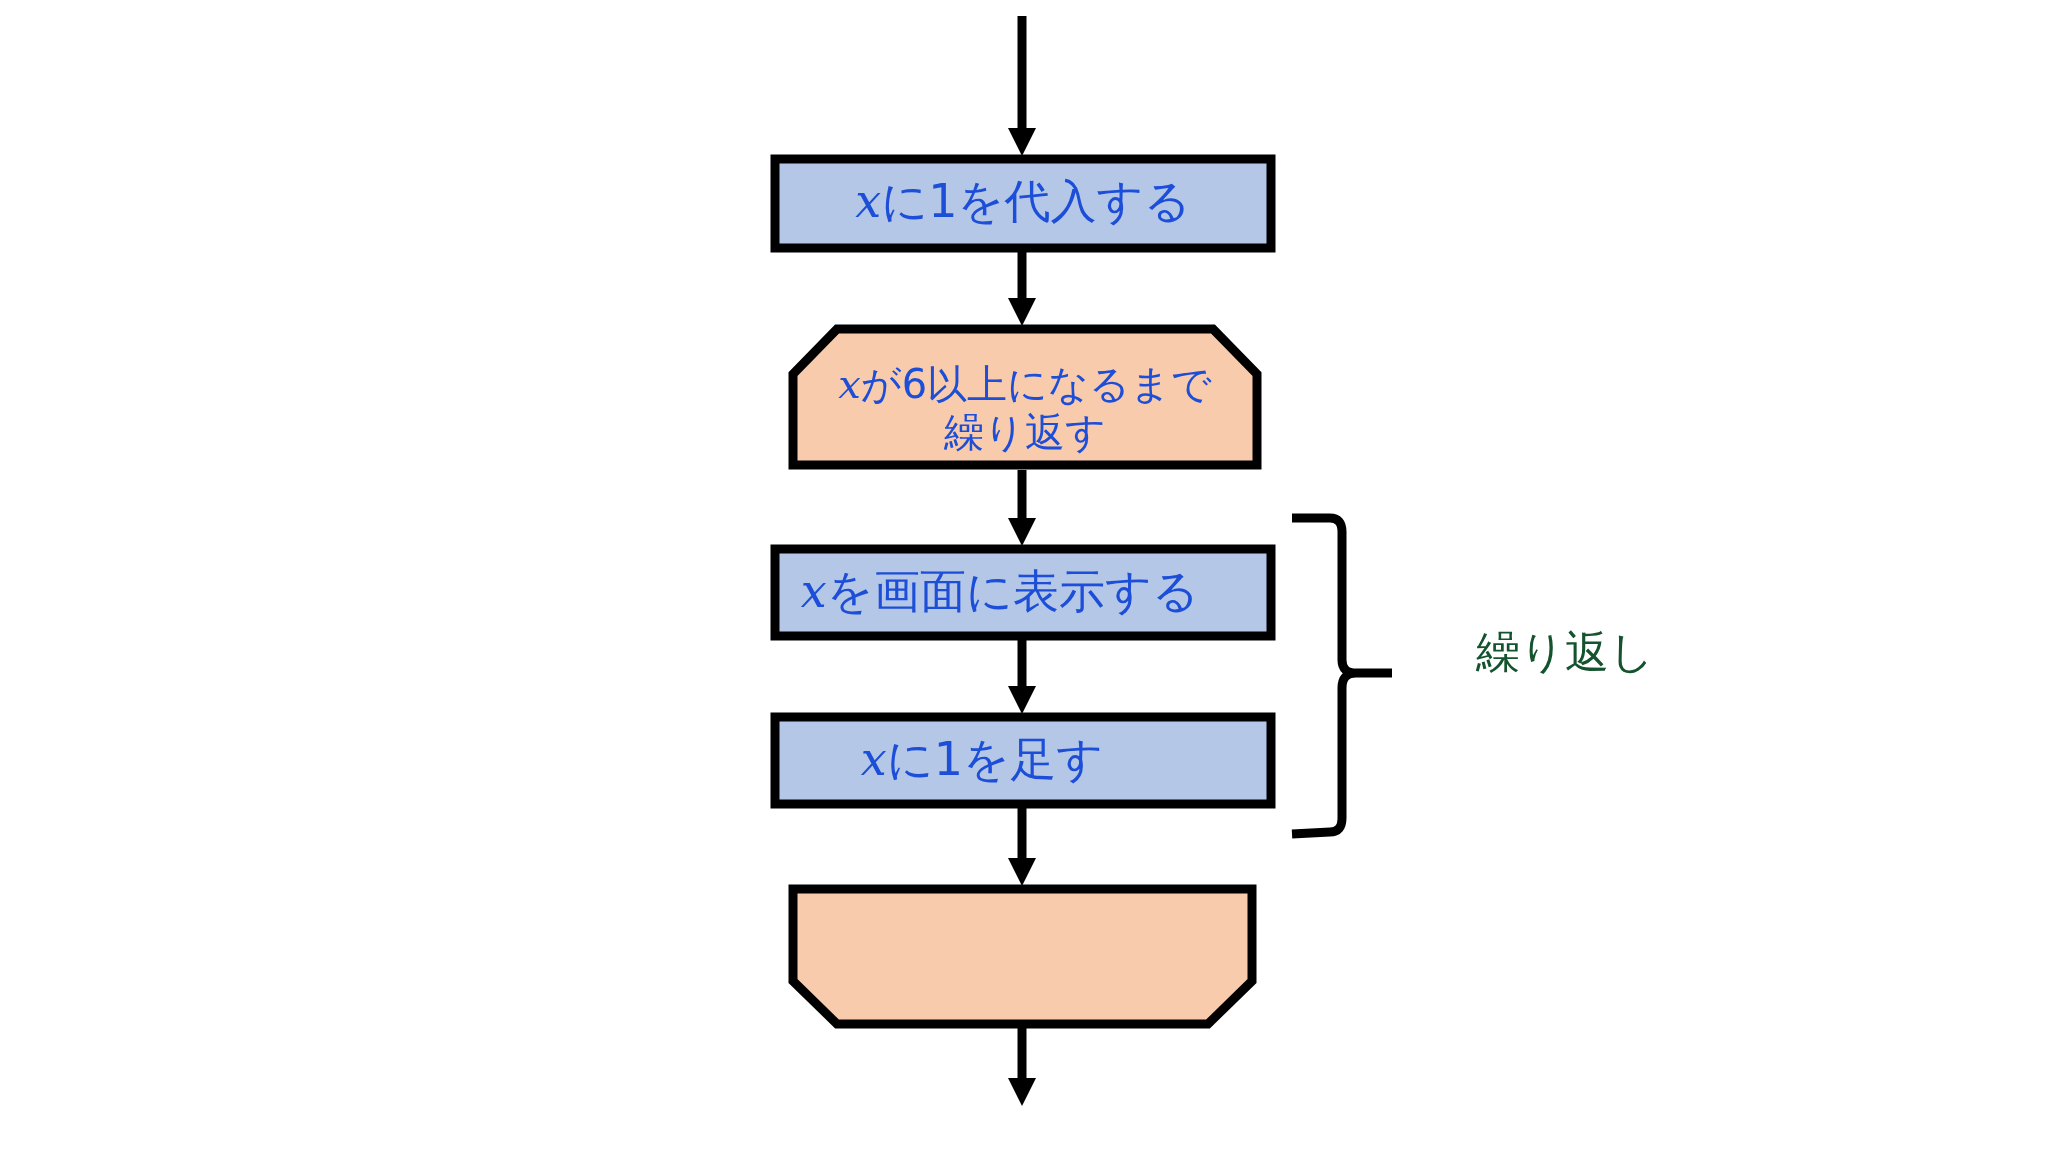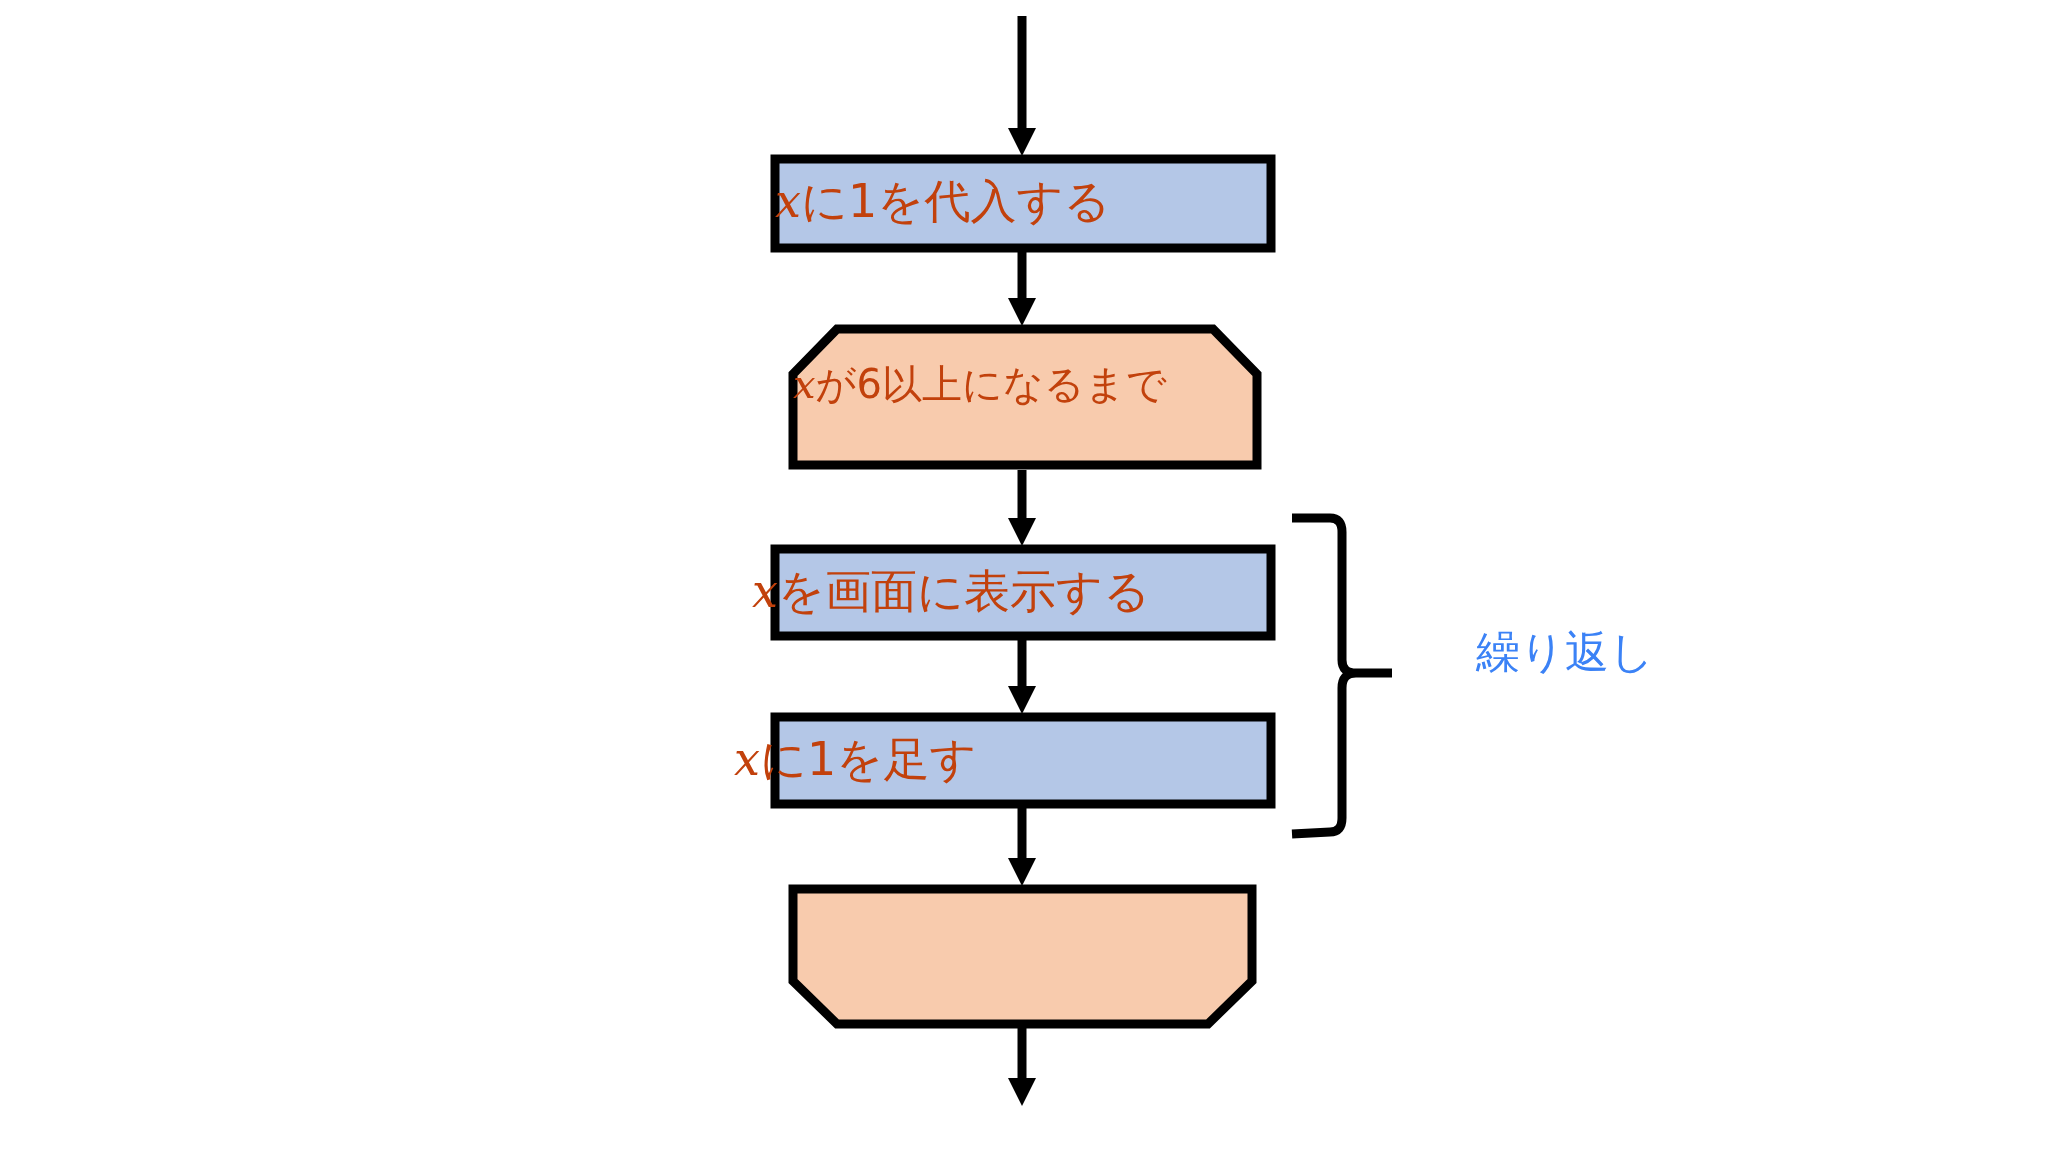--- a/index.html
+++ b/index.html
@@ -1,23 +1,23 @@
 <!DOCTYPE html>
 <html><head>
   <meta charset="utf-8">
   <style>
     html, body { margin: 0; padding: 0; background: #ffffff; }
     body { width: 2048px; height: 1152px; position: relative; overflow: hidden;
            font-family: "DejaVu Sans", sans-serif; }
     svg { position: absolute; left: 0; top: 0; }
-    .label { position: absolute; text-align: left; color: #c2410c; font-size: 46px; line-height: 1.12;
+    .label { position: absolute; text-align: center; color: #1d4ed8; font-size: 46px; line-height: 1.12;
              font-family: "DejaVu Sans", sans-serif; }
     .label i { font-family: "DejaVu Serif", serif; font-style: italic; }
     .small { font-size: 40px; line-height: 1.2; }
-    .side { position: absolute; text-align: center; color: #3b82f6; font-size: 44px; line-height: 1.35;
+    .side { position: absolute; text-align: center; color: #14532d; font-size: 44px; line-height: 1.35;
             font-family: "DejaVu Sans", sans-serif; }
   </style>
 </head>
 <body>
 
 <svg width="2048" height="1152" viewBox="0 0 2048 1152">
   <defs>
     <marker id="ah" markerWidth="10" markerHeight="10" refX="5" refY="9" orient="auto" markerUnits="userSpaceOnUse"></marker>
   </defs>
 
@@ -59,20 +59,21 @@
   <path d="M1292,518 L1330,518 Q1342,518 1342,532 L1342,660 Q1342,673 1356,673 L1392,673
        M1356,673 Q1342,673 1342,688 L1342,818 Q1342,832 1330,832 L1292,834" fill="none" stroke="#000" stroke-width="9"></path>
 </svg>
 
 <div class="label" style="left:775px; top:176px; width:496px;">
   <i>x</i><span>に1を代入する</span>
 </div>
 
 <div class="label small" style="left:793px; top:360px; width:464px;">
   <div><i>x</i><span>が6以上になるまで</span></div>
+  <div>繰り返す</div>
 </div>
 
 <div class="label" style="left:752px; top:566px; width:496px;">
   <i>x</i><span>を画面に表示する</span>
 </div>
 
 <div class="label" style="left:734px; top:734px; width:496px;">
   <i>x</i><span>に1を足す</span>
 </div>
 

